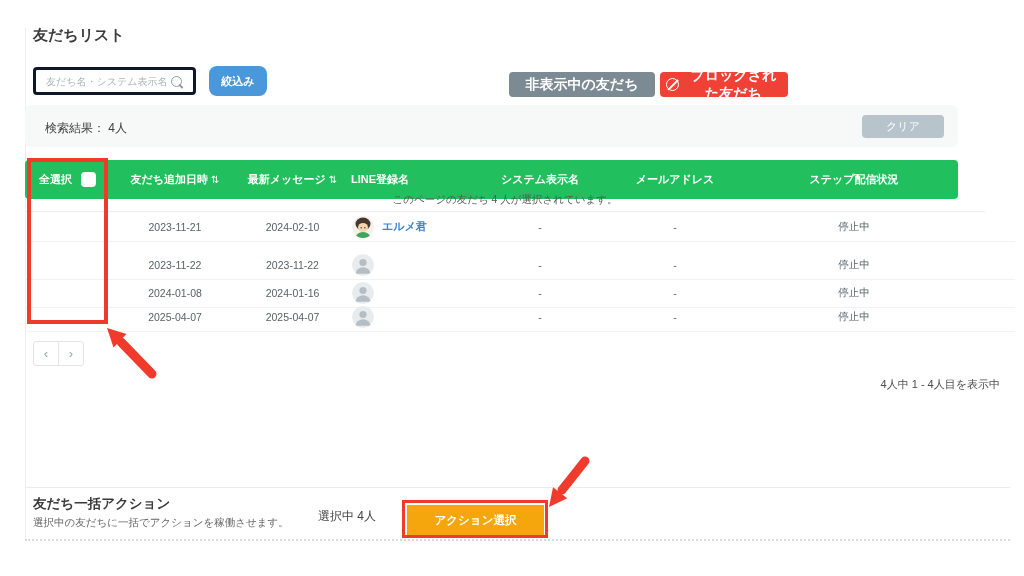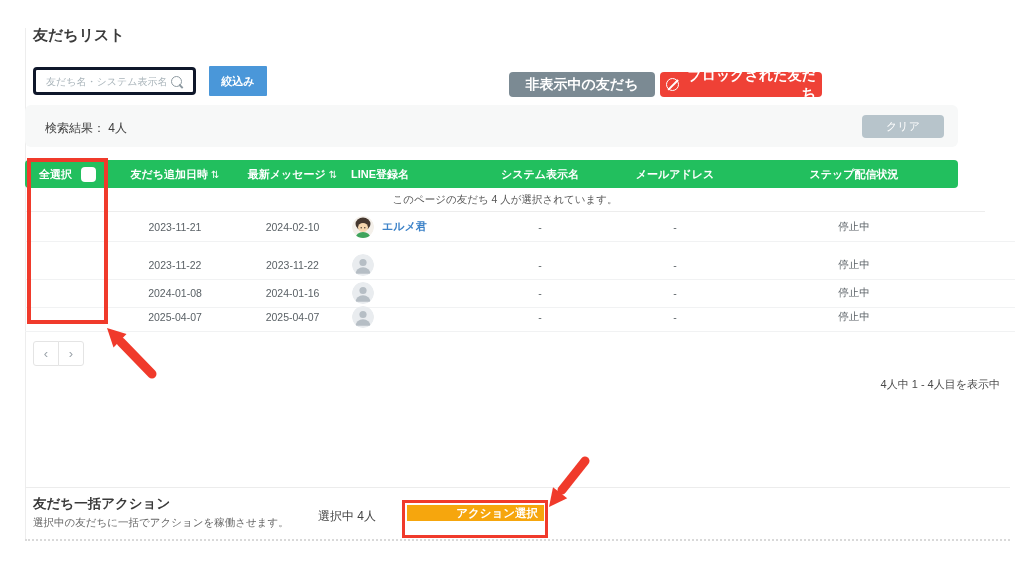--- a/index.html
+++ b/index.html
@@ -11,37 +11,37 @@
 
   .search-box{position:absolute;left:33px;top:67px;width:163px;height:28px;border:3px solid #0f172a;
               border-radius:4px;background:#fff;display:flex;align-items:center;box-sizing:border-box;}
   .search-box input{border:none;outline:none;flex:1;font-size:10px;color:#333;padding:0 4px 0 10px;
                     min-width:0;background:transparent;font-family:inherit;}
   .search-box input::placeholder{color:#a9b4ba;}
   .mag-icon{width:9px;height:9px;border:1.5px solid #8e9aa1;border-radius:50%;position:relative;margin-right:11px;flex:none;}
   .mag-icon::after{content:"";position:absolute;width:1.5px;height:5px;background:#8e9aa1;left:8px;top:7px;transform:rotate(-45deg);}
 
   .filter-btn{position:absolute;left:209px;top:66px;width:58px;height:30px;background:var(--blue);
-              color:#fff;font-size:11px;font-weight:bold;border:none;border-radius:1px;cursor:pointer;font-family:inherit;}
+              color:#fff;font-size:11px;font-weight:bold;border:none;border-radius:8px;cursor:pointer;font-family:inherit;}
 
   .top-btn{position:absolute;top:72px;height:25px;border-radius:4px;font-size:14px;font-weight:bold;
            display:flex;align-items:center;justify-content:center;gap:6px;box-sizing:border-box;cursor:pointer;font-family:inherit;}
   .hidden-btn{left:509px;width:146px;background:var(--gray);color:#fff;border:none;}
-  .blockedby-btn{left:660px;width:162px;background:var(--red);color:#fff;border:none;text-align:right;}
+  .blockedby-btn{left:660px;width:128px;background:var(--red);color:#fff;border:none;}
   .blocked-btn{left:810px;width:147px;background:#fff;color:var(--red);border:1px solid var(--red);margin-top:40px;}
   .block-icon{width:11px;height:11px;border:1.5px solid #fff;border-radius:50%;position:relative;flex:none;}
   .block-icon::after{content:"";position:absolute;left:-1.5px;top:4.6px;width:14px;height:1.6px;background:#fff;transform:rotate(-45deg);}
   .hand-icon{color:var(--red);display:flex;flex:none;}
 
   .result-bar{position:absolute;left:25px;top:105px;width:933px;height:42px;background:#f7f8f8;border-radius:6px;}
   .result-label{position:absolute;left:20px;top:15px;font-size:12px;color:#3f3f3f;}
   .clear-btn{position:absolute;right:14px;top:10px;width:82px;height:23px;background:var(--clear);
              color:#fff;font-size:11px;border:none;border-radius:4px;cursor:pointer;font-family:inherit;}
 
-  .thead{position:absolute;left:25px;top:160px;width:933px;height:28px;background:var(--green);border-radius:4px;
+  .thead{position:absolute;left:25px;top:160px;width:933px;height:39px;background:var(--green);border-radius:4px;
          display:grid;grid-template-columns:85px 130px 105px 135px 120px 150px 208px;align-items:center;
          color:#fff;font-size:11px;font-weight:bold;}
   .thead .c1{display:flex;align-items:center;gap:9px;padding-left:14px;}
   .hdr-checkbox{width:15px;height:15px;background:#fff;border-radius:4px;cursor:pointer;}
   .center{text-align:center;}
   .c4{padding-left:6px;}
   .sort{font-size:10px;font-weight:normal;}
 
   .notice{position:absolute;left:25px;top:188px;width:960px;height:23px;line-height:23px;text-align:center;
           font-size:10.5px;color:#555;border-bottom:1px solid #ededed;}
@@ -58,22 +58,22 @@
   .page-btn{width:26px;height:25px;border:1px solid #e4e4e4;background:#fff;color:#9aa2a9;font-size:13px;
             display:flex;align-items:center;justify-content:center;cursor:pointer;box-sizing:border-box;font-family:inherit;}
   .page-btn.prev{border-radius:3px 0 0 3px;}
   .page-btn.next{border-radius:0 3px 3px 0;margin-left:-1px;}
   .page-summary{position:absolute;right:60px;top:377px;font-size:11px;color:#4a4a4a;}
 
   .bottom-sep{position:absolute;left:25px;top:487px;width:985px;height:1px;background:#ececec;}
   .bulk-title{position:absolute;left:33px;top:495px;font-size:13.5px;font-weight:bold;color:#3a3a3a;}
   .bulk-desc{position:absolute;left:33px;top:516px;font-size:10.5px;color:#666;}
   .selected-count{position:absolute;left:318px;top:508px;font-size:12px;color:#444;}
-  .action-btn{position:absolute;left:407px;top:505px;width:137px;height:16px;background:var(--orange);
-              color:#fff;font-size:11.5px;font-weight:bold;border:none;cursor:pointer;font-family:Liberation Sans, sans-serif;text-align:right;}
+  .action-btn{position:absolute;left:407px;top:505px;width:137px;height:30px;background:var(--orange);
+              color:#fff;font-size:11.5px;font-weight:bold;border:none;cursor:pointer;font-family:Liberation Sans, sans-serif;}
   .bottom-dotted{position:absolute;left:25px;top:539px;width:985px;height:0;border-top:2px dotted #d9d9d9;}
 
   .ann-rect1{position:absolute;left:27px;top:158px;width:81px;height:166px;border:4px solid var(--annotation);box-sizing:border-box;}
   .ann-rect2{position:absolute;left:402px;top:500px;width:146px;height:38px;border:3px solid var(--annotation);box-sizing:border-box;}
   .ann-arrow{position:absolute;}
 </style>
 </head>
 <body>
 
 <div id="app">

